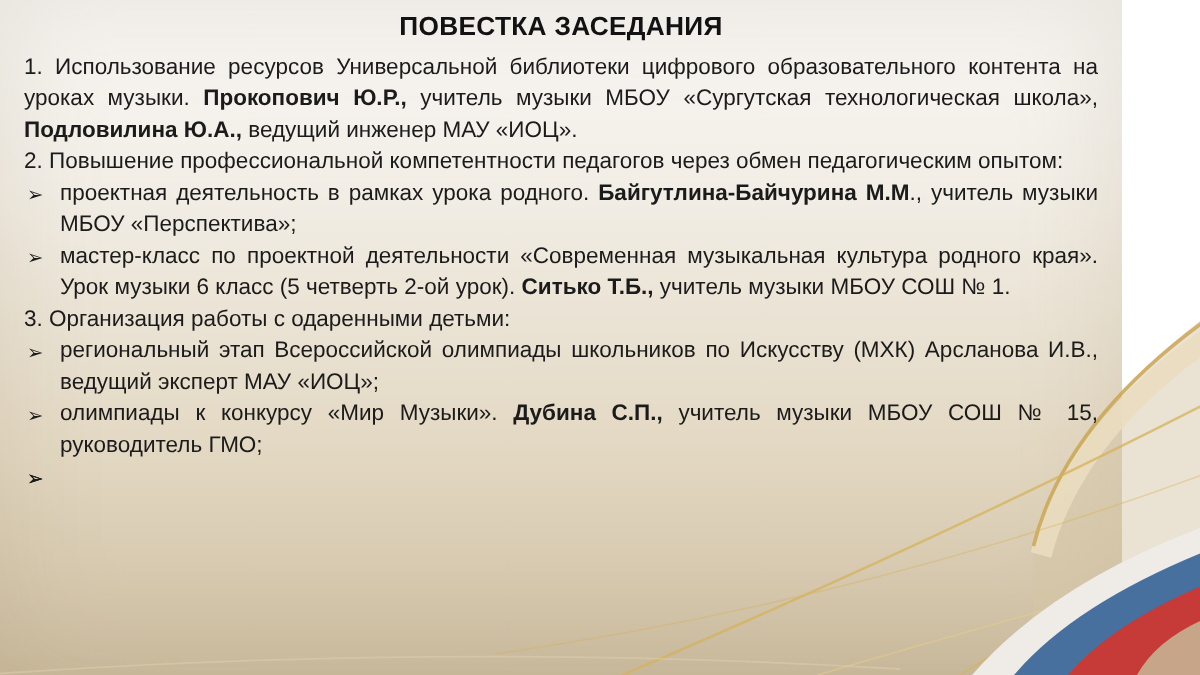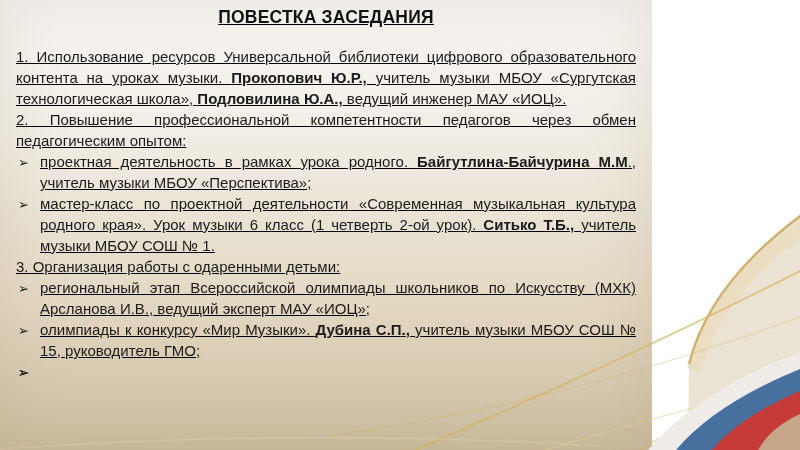--- a/index.html
+++ b/index.html
@@ -1,33 +1,32 @@
 <!DOCTYPE html>
 <html><head>
 <meta charset="utf-8">
 <style>
   html, body { margin: 0; padding: 0; }
   body {
     width: 800px; height: 450px; overflow: hidden;
     font-family: "Liberation Sans", "DejaVu Sans", sans-serif;
   }
   .slide {
-    position: relative; width: 652px; height: 450px;
+    position: relative; width: 748px; height: 450px;
     background: linear-gradient(180deg, #f8f7f5 0%, #f2eee6 28%, #e2d7c1 68%, #ccbda0 100%);
     box-shadow: inset 0 0 70px rgba(150,128,90,.18);
-    text-decoration: underline;
   }
   .decor { position: absolute; left: 0; top: 0; width: 800px; height: 450px; z-index: 1; }
   .content { position: relative; z-index: 2; }
   .title {
     margin: 0; padding-top: 7px; text-align: center;
     font-size: 17.5px; font-weight: bold; color: #121212; letter-spacing: .2px;
   }
   .agenda {
-    margin: 18px 16px 0 16px;
+    margin: 6px 16px 0 16px;
     font-size: 15px; line-height: 21px; color: #1b1b1b;
     text-align: justify;
   }
   .row { text-align: justify; }
   .row.bullet { position: relative; padding-left: 24px; }
   .row .arrow {
     position: absolute; left: 2px; top: 0.5px;
     font-size: 13px; color: #1b1b1b;
   }
   .row b { font-weight: bold; }
@@ -63,21 +62,21 @@
       <path d="M 800,414 Q 770,428 758,450 L 800,450 Z" fill="#c6a588"></path>
     </g>
   </svg>
 
   <div class="content">
     <h1 class="title">ПОВЕСТКА ЗАСЕДАНИЯ</h1>
     <div class="agenda" id="agenda">
         <div class="row numbered"><span><span>1. Использование ресурсов Универсальной библиотеки цифрового образовательного контента на уроках музыки. </span><b>Прокопович Ю.Р.,</b><span> учитель музыки МБОУ «Сургутская технологическая школа», </span><b>Подловилина Ю.А.,</b><span> ведущий инженер МАУ «ИОЦ».</span></span></div>
         <div class="row numbered"><span><span>2. Повышение профессиональной компетентности педагогов через обмен педагогическим опытом:</span></span></div>
         <div class="row bullet"><span class="arrow">➢</span><span><span>проектная деятельность в рамках урока родного. </span><b>Байгутлина-Байчурина М.М</b><span>., учитель музыки МБОУ «Перспектива»;</span></span></div>
-        <div class="row bullet"><span class="arrow">➢</span><span><span>мастер-класс по проектной деятельности «Современная музыкальная культура родного края». Урок музыки 6 класс (1 четверть 2-ой урок). </span><b>Ситько Т.Б.,</b><span> учитель музыки МБОУ СОШ № 1.</span></span></div>
+        <div class="row bullet"><span class="arrow">➢</span><span><span>мастер-класс по проектной деятельности «Современная музыкальная культура родного края». Урок музыки 6 класс (5 четверть 2-ой урок). </span><b>Ситько Т.Б.,</b><span> учитель музыки МБОУ СОШ № 1.</span></span></div>
         <div class="row numbered"><span><span>3. Организация работы с одаренными детьми:</span></span></div>
         <div class="row bullet"><span class="arrow">➢</span><span><span>региональный этап Всероссийской олимпиады школьников по Искусству (МХК) Арсланова И.В., ведущий эксперт МАУ «ИОЦ»;</span></span></div>
         <div class="row bullet"><span class="arrow">➢</span><span><span>олимпиады к конкурсу «Мир Музыки». </span><b>Дубина С.П.,</b><span> учитель музыки МБОУ СОШ № 15, руководитель ГМО;</span></span></div>
         <div class="row bullet"><span class="arrow">➢</span></div>
         <div class="row bullet"><span class="arrow">➢</span></div>
         <div class="row bullet"><span class="arrow">➢</span></div>
       </div>
   </div>
 
 </div>

